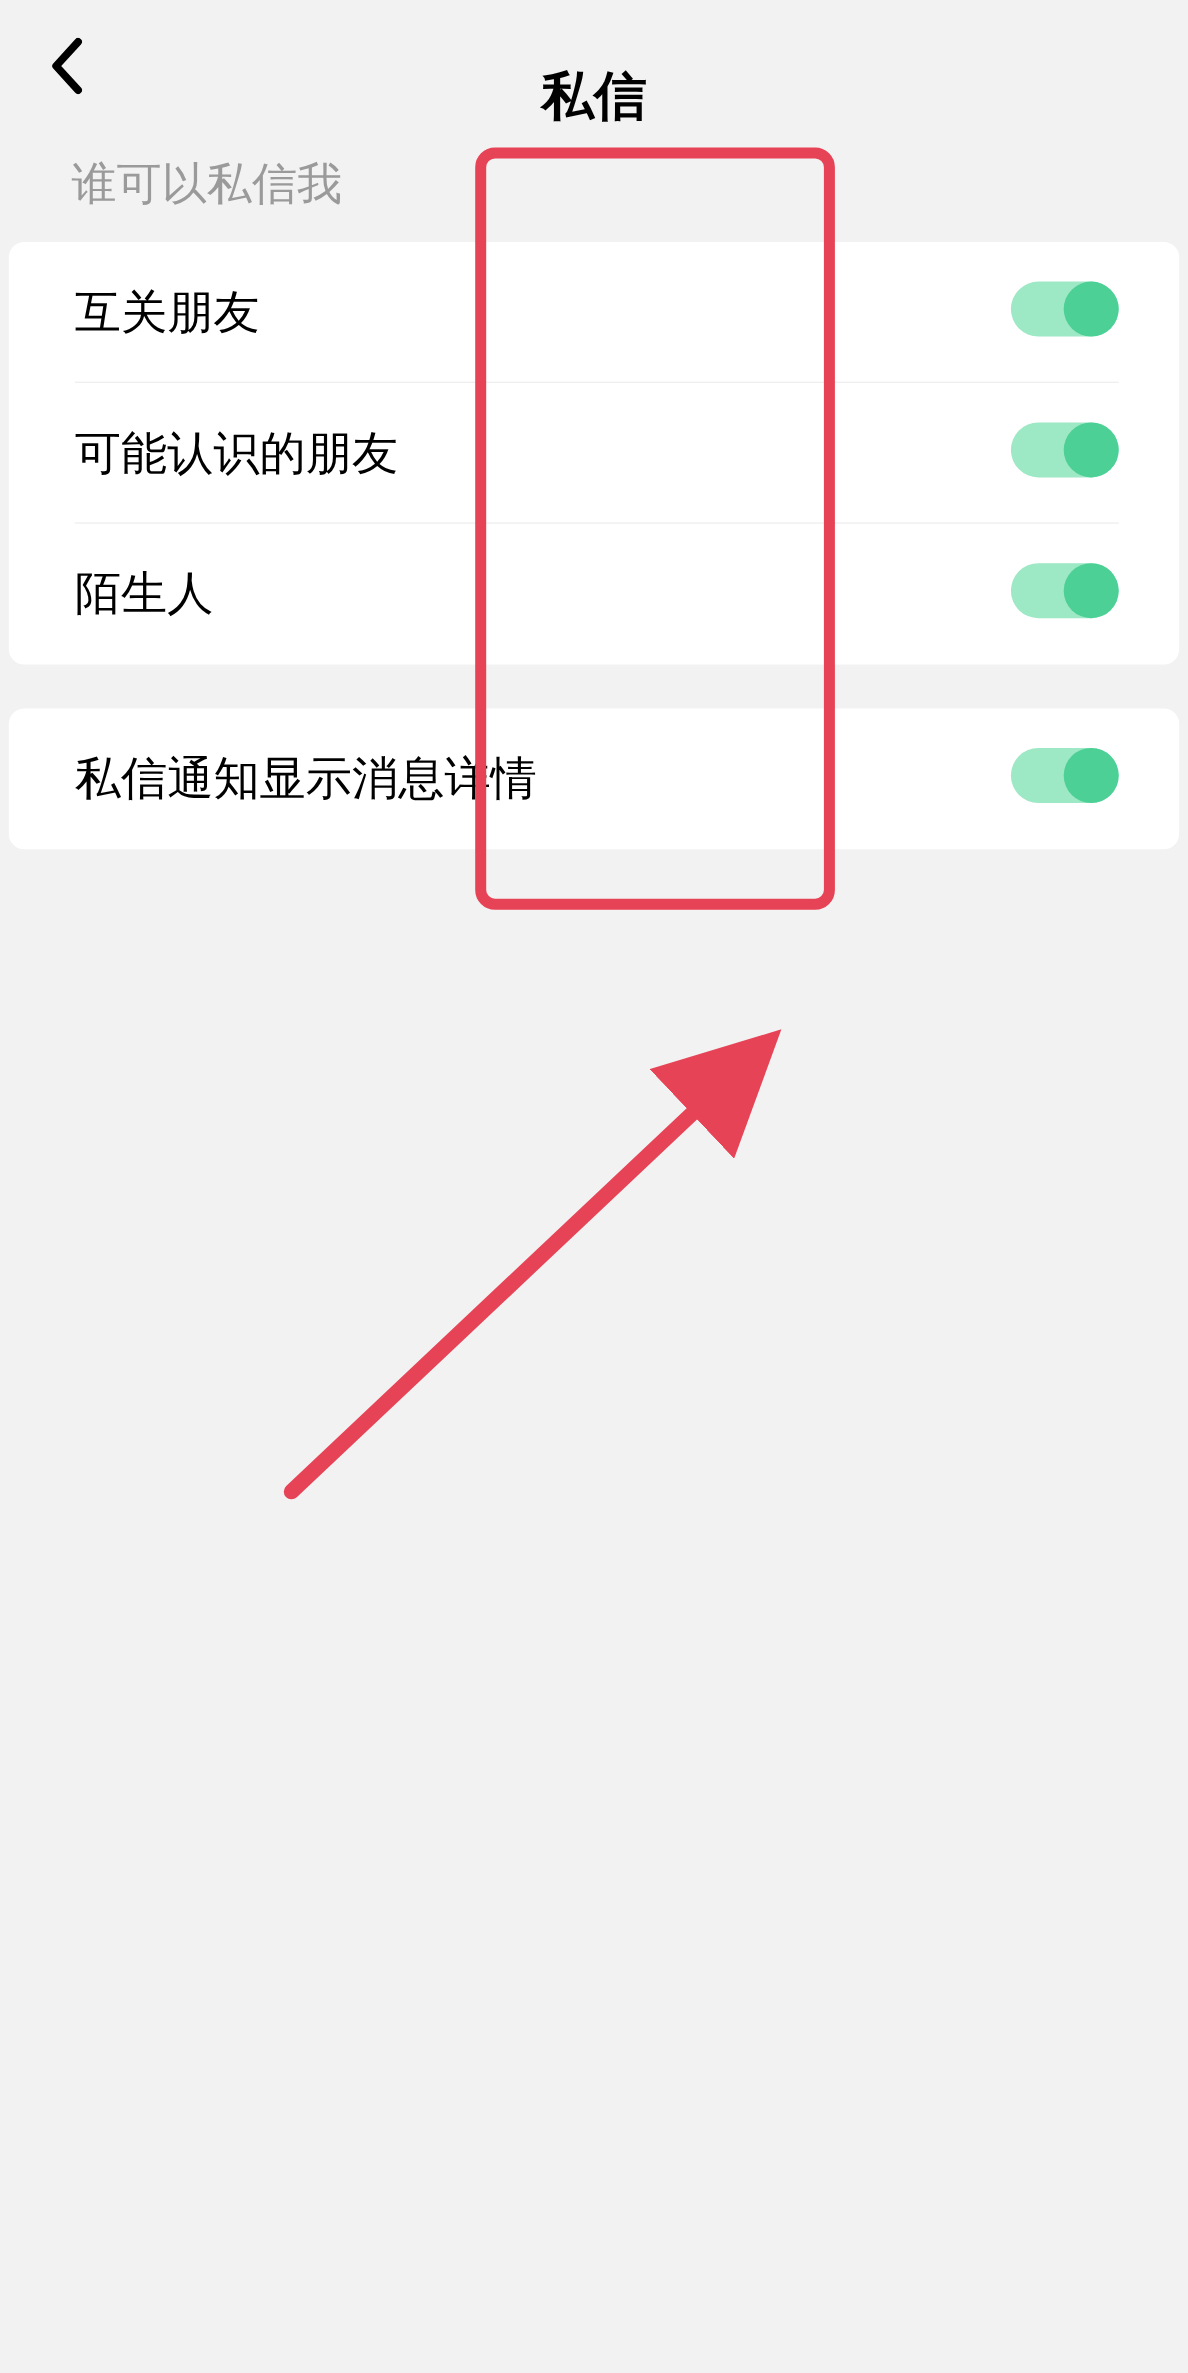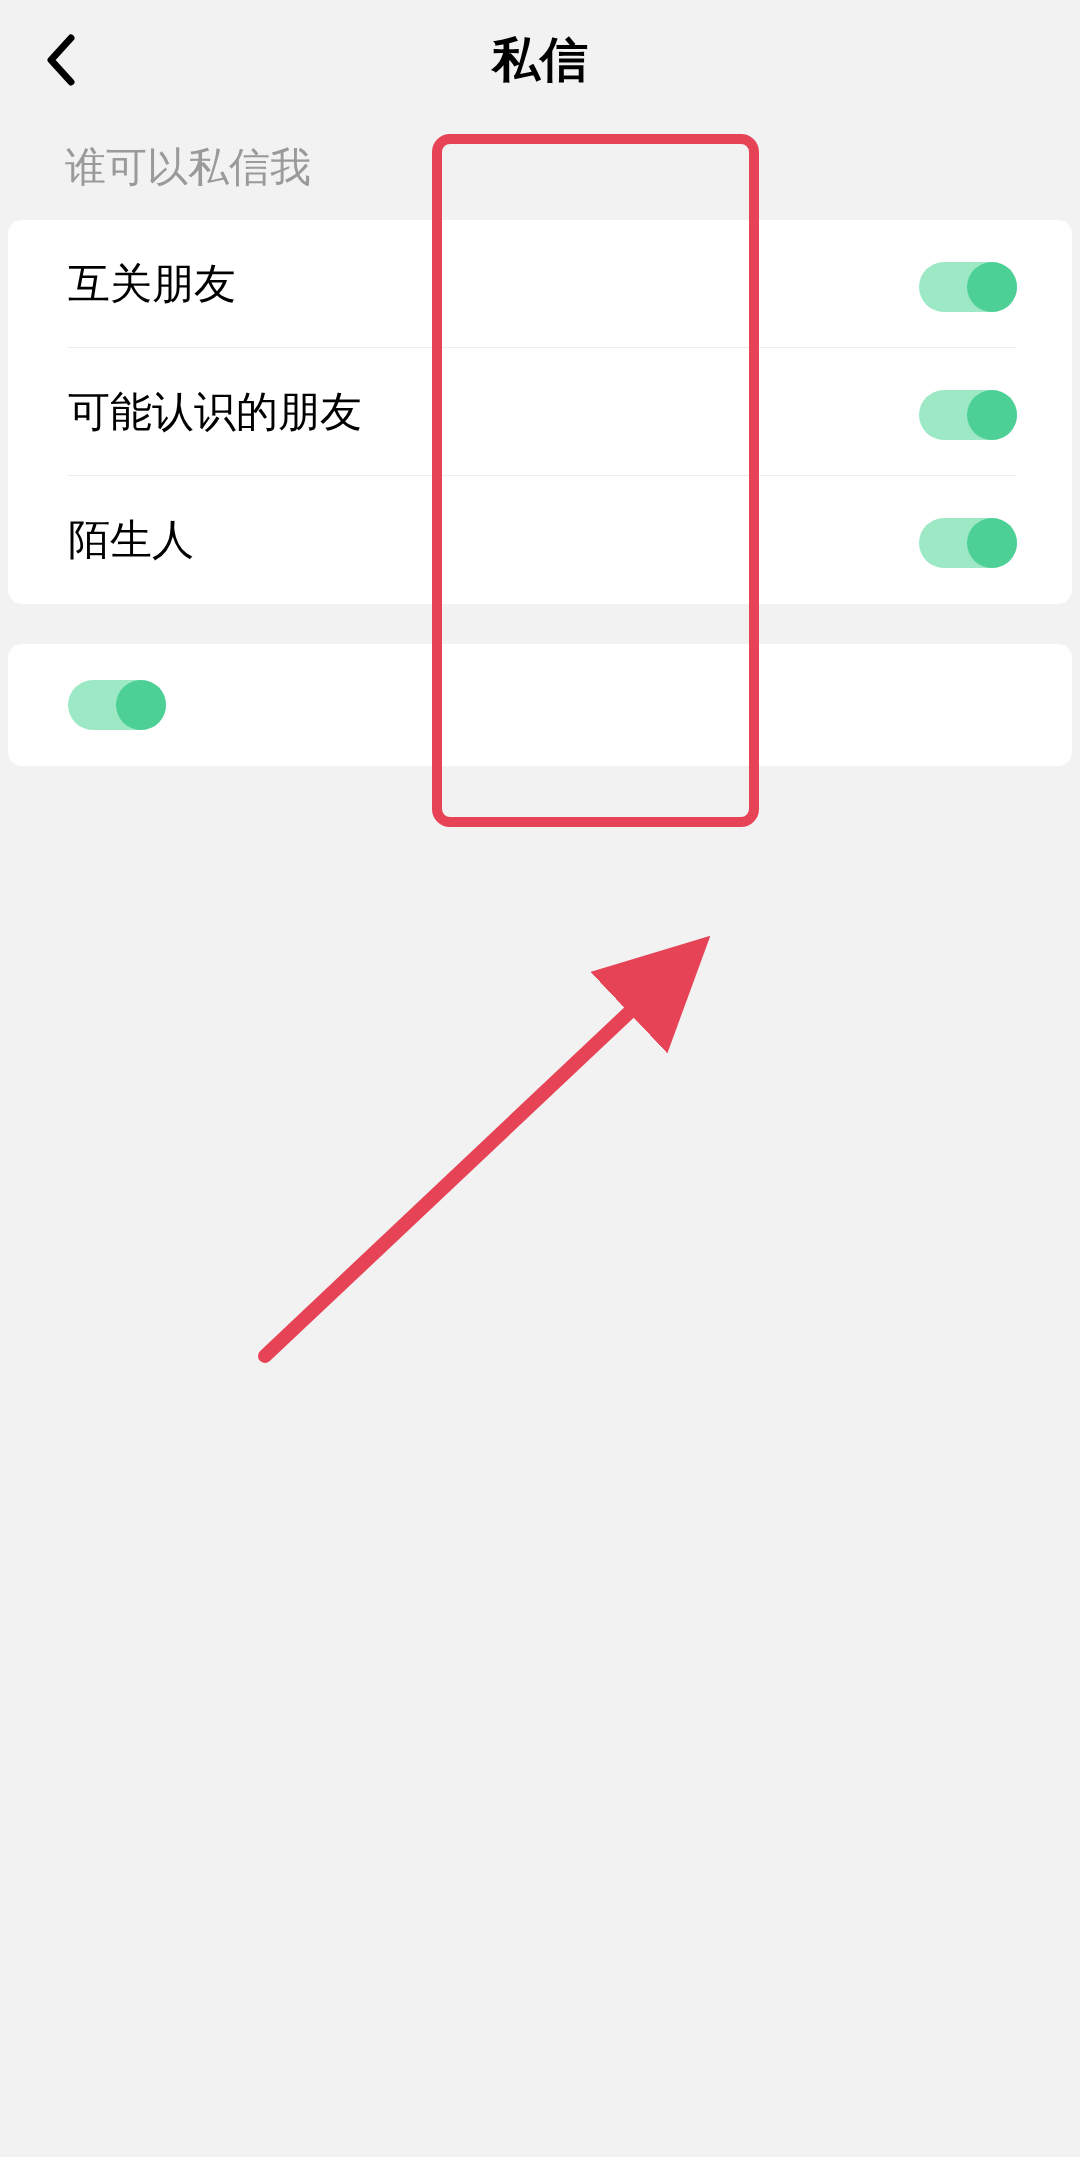--- a/index.html
+++ b/index.html
@@ -11,21 +11,21 @@
       width: 1080px;
       height: 2157px;
       background-color: #f2f2f2;
       font-family: -apple-system, "PingFang SC", "Helvetica Neue", sans-serif;
       position: relative;
       overflow: hidden;
     }
     .header {
       height: 120px;
       display: flex;
-      align-items: center;
+      align-items: flex-end;
       position: relative;
     }
     .back-btn {
       position: absolute;
       left: 30px;
       top: 50%;
       transform: translateY(-50%);
       width: 60px;
       height: 60px;
       display: flex;
@@ -49,21 +49,21 @@
       color: #9a9a9a;
       padding: 20px 65px 25px;
     }
     .card {
       background: #fff;
       border-radius: 14px;
       margin: 0 8px;
     }
     .row {
       display: flex;
-      align-items: flex-end;
+      align-items: flex-start;
       justify-content: space-between;
       padding: 36px 55px 36px 60px;
       position: relative;
     }
     .row:not(:last-child)::after {
       content: "";
       position: absolute;
       left: 60px;
       right: 55px;
       bottom: 0;
@@ -133,20 +133,21 @@
   <div class="row">
     <div class="row-label">陌生人</div>
     <div class="toggle"></div>
   </div>
 </div>
 
 <div class="spacer"></div>
 
 <div class="card">
   <div class="row">
+    <div class="row-label">私信通知显示消息详情</div>
     <div class="toggle"></div>
   </div>
 </div>
 
 <div class="annotation-box" style="left: 432px; top: 134px; width: 327px; height: 693px;"></div>
 
 <svg class="annotation-arrow" width="1080" height="2157" style="left:0;top:0;">
   <defs>
     <marker id="arrowhead" markerWidth="8" markerHeight="8" refX="6" refY="4" orient="auto">
       <polygon points="0 0, 8 4, 0 8" fill="#e74356"></polygon>

